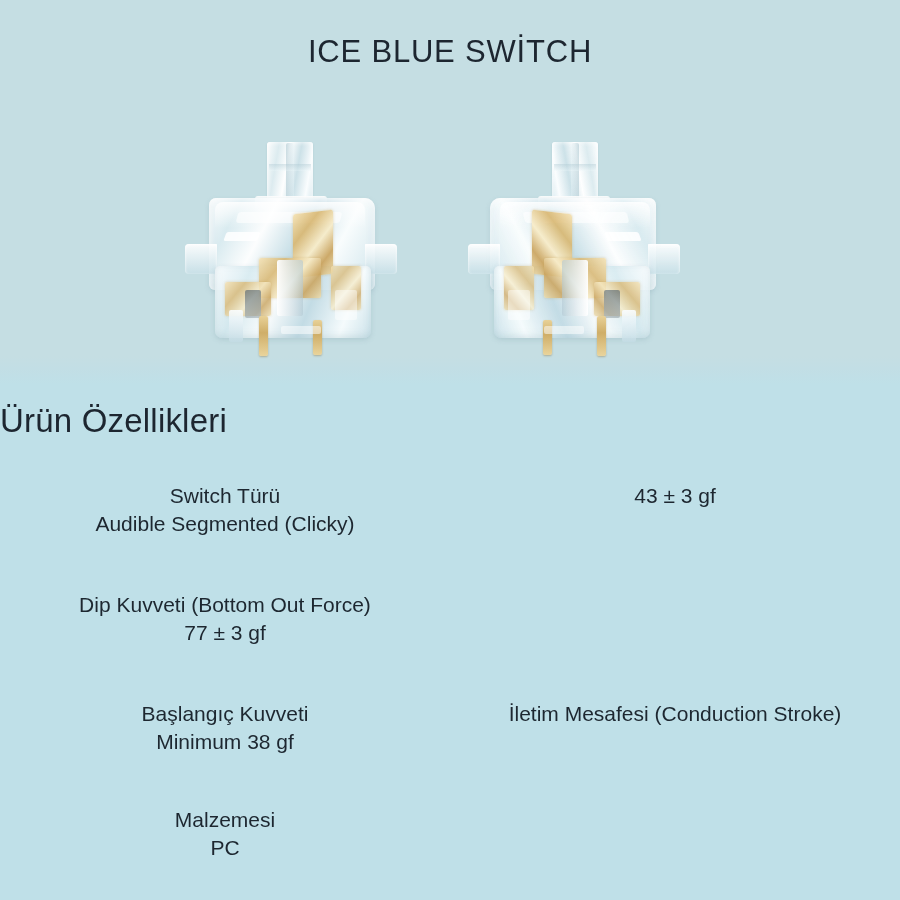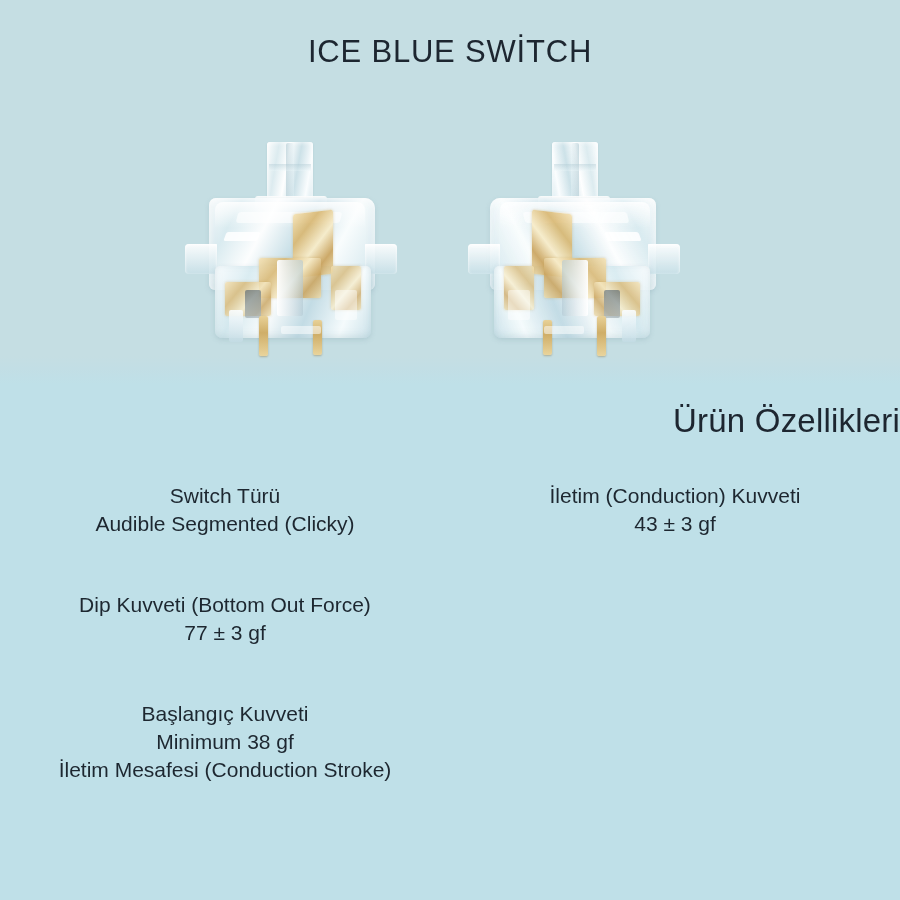--- a/index.html
+++ b/index.html
@@ -48,21 +48,21 @@
     font-size: 31px;
     font-weight: 500;
     letter-spacing: 0.8px;
     color: #1d2630;
     white-space: nowrap;
   }
   .section-title {
     position: absolute;
     left: 0; top: 402px;
     width: 900px;
-    text-align: right;
+    text-align: left;
     font-size: 33px;
     font-weight: 500;
     letter-spacing: 0.2px;
     color: #1d2630;
   }
 
   
   .switch-stage {
     position: absolute;
     left: 0; top: 126px;
@@ -259,21 +259,21 @@
     white-space: nowrap;
   }
   .spec-value {
     font-size: 21px;
     font-weight: 400;
     line-height: 1.34;
     white-space: nowrap;
   }
   .r0 { margin-top: 12px; }
   .r1 { margin-top: 53px; }
-  .r2 { margin-top: 52px; flex-direction: column; }
+  .r2 { margin-top: 52px; }
   .r3 { margin-top: 50px; }
 </style>
 </head>
 <body>
 
 <div id="page">
 
   <div class="panel-top"></div>
   <div class="panel-bottom"></div>
   <div class="panel-seam"></div>
@@ -343,21 +343,20 @@
   <div class="section-title">Ürün Özellikleri</div>
 
   <div class="specs">
 
     <div class="spec-row r0">
       <div class="spec-cell">
         <div class="spec-label">Switch Türü</div>
         <div class="spec-value">Audible Segmented (Clicky)</div>
       </div>
       <div class="spec-cell">
-        <div class="spec-label">İletim (Conduction) Kuvveti</div>
         <div class="spec-value">43 ± 3 gf</div>
       </div>
     </div>
 
     <div class="spec-row r1">
       <div class="spec-cell">
         <div class="spec-label">Dip Kuvveti (Bottom Out Force)</div>
         <div class="spec-value">77 ± 3 gf</div>
       </div>
     </div>
@@ -366,17 +365,21 @@
       <div class="spec-cell">
         <div class="spec-label">Başlangıç Kuvveti</div>
         <div class="spec-value">Minimum 38 gf</div>
       </div>
       <div class="spec-cell">
         <div class="spec-label">İletim Mesafesi (Conduction Stroke)</div>
       </div>
     </div>
 
     <div class="spec-row r3">
+      <div class="spec-cell">
+        <div class="spec-label">Malzemesi</div>
+        <div class="spec-value">PC</div>
+      </div>
     </div>
 
   </div>
 
 </div>
 
 </body></html>

